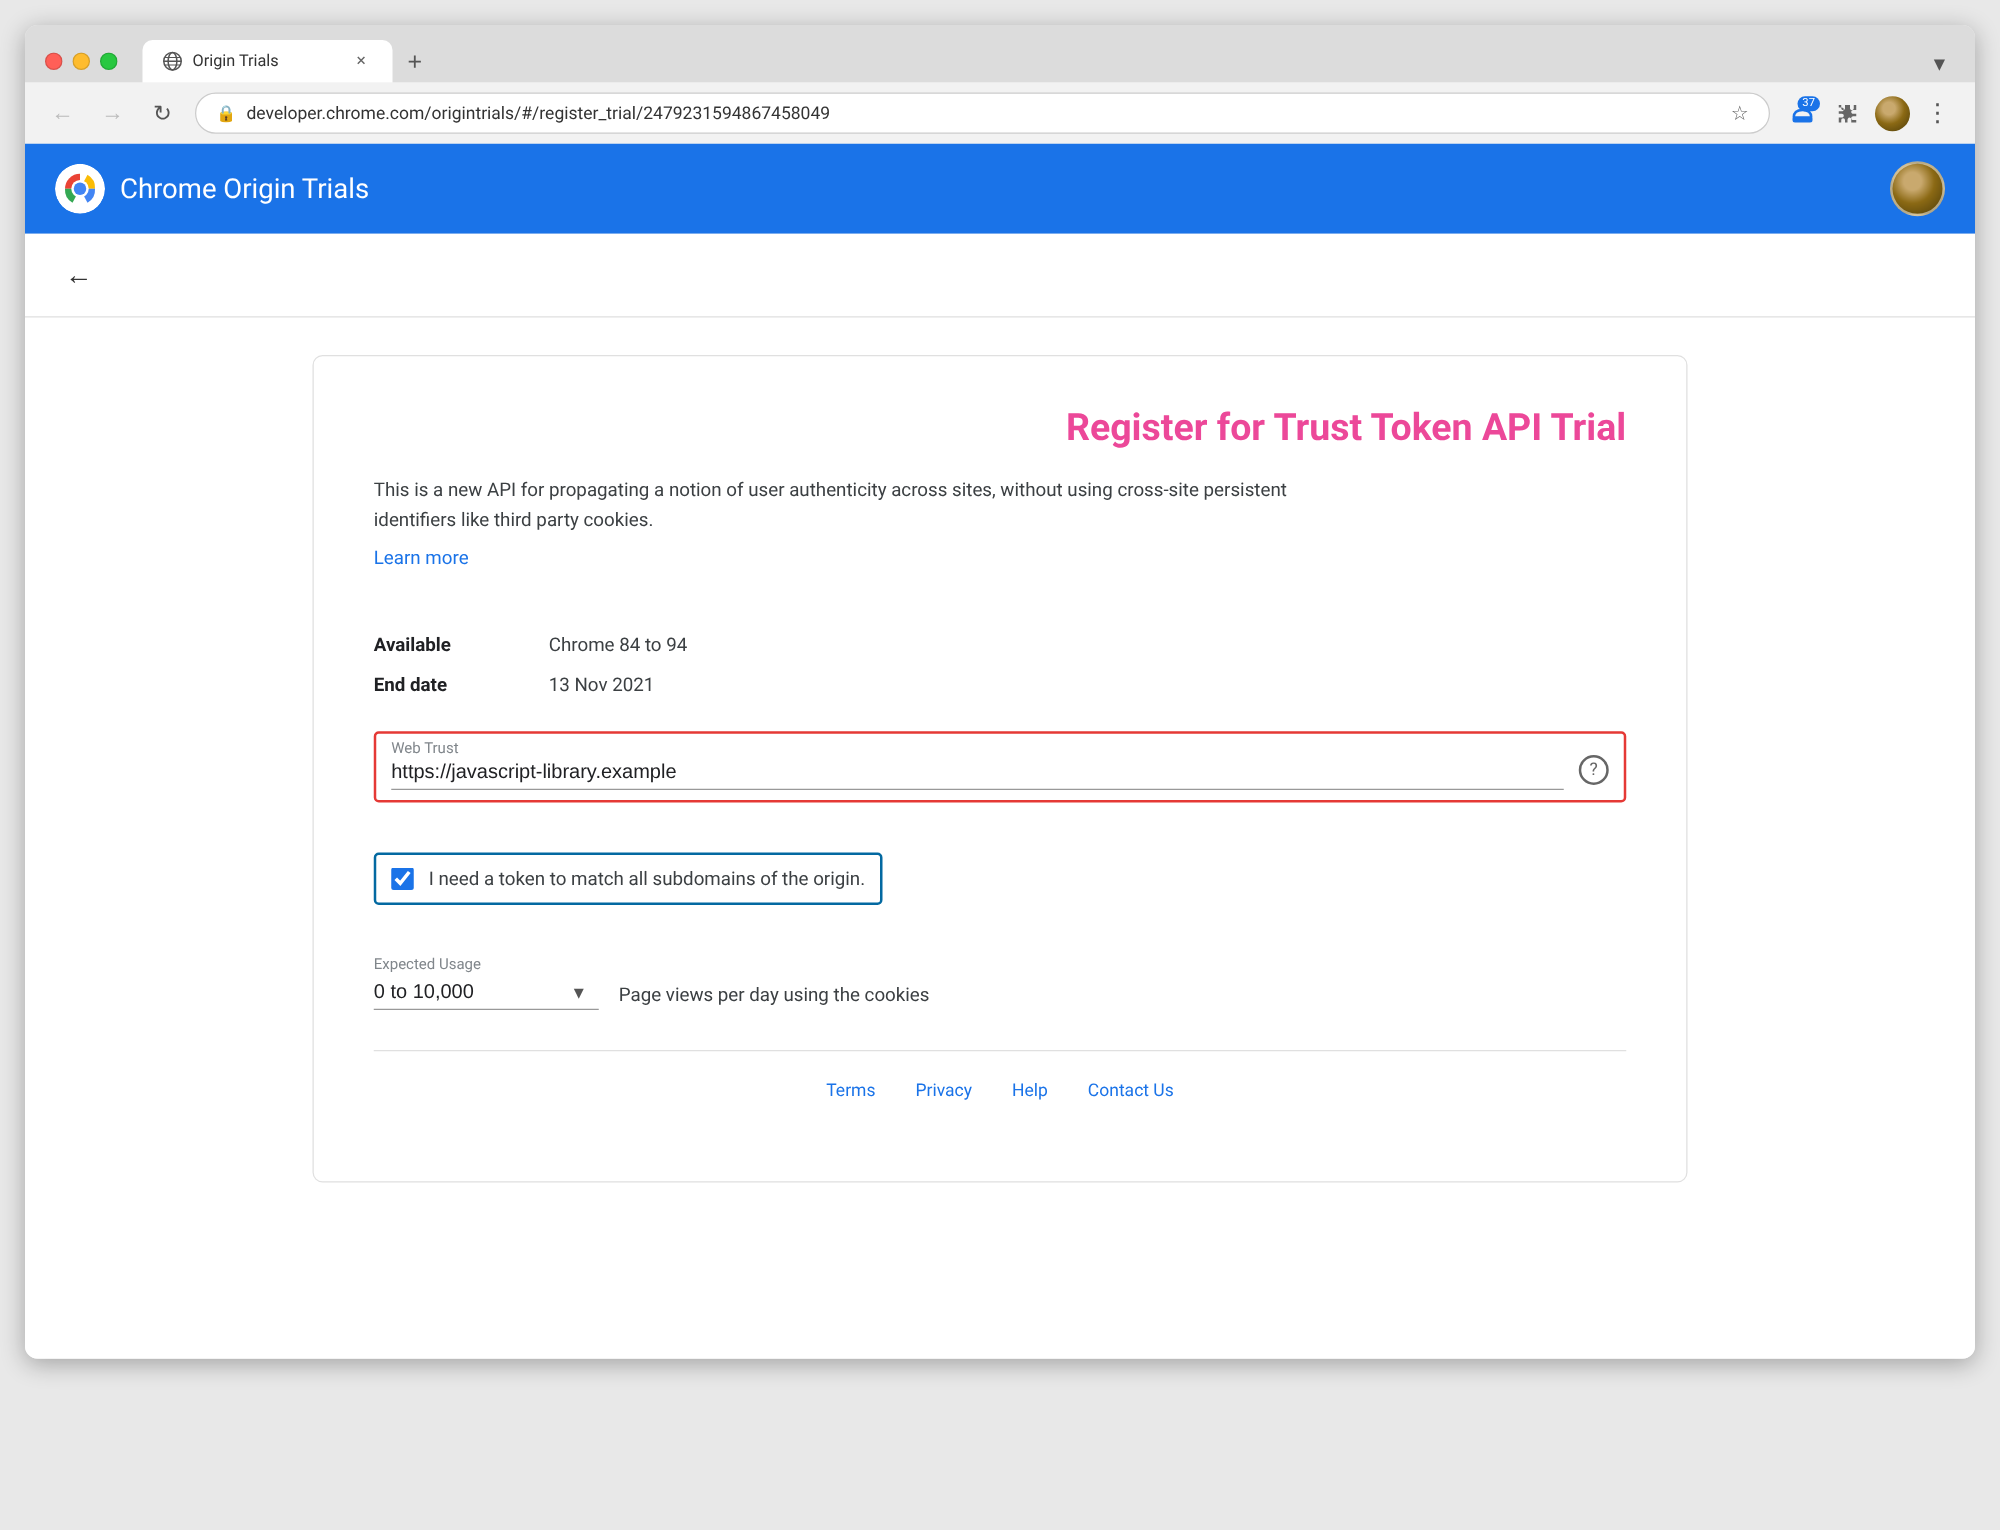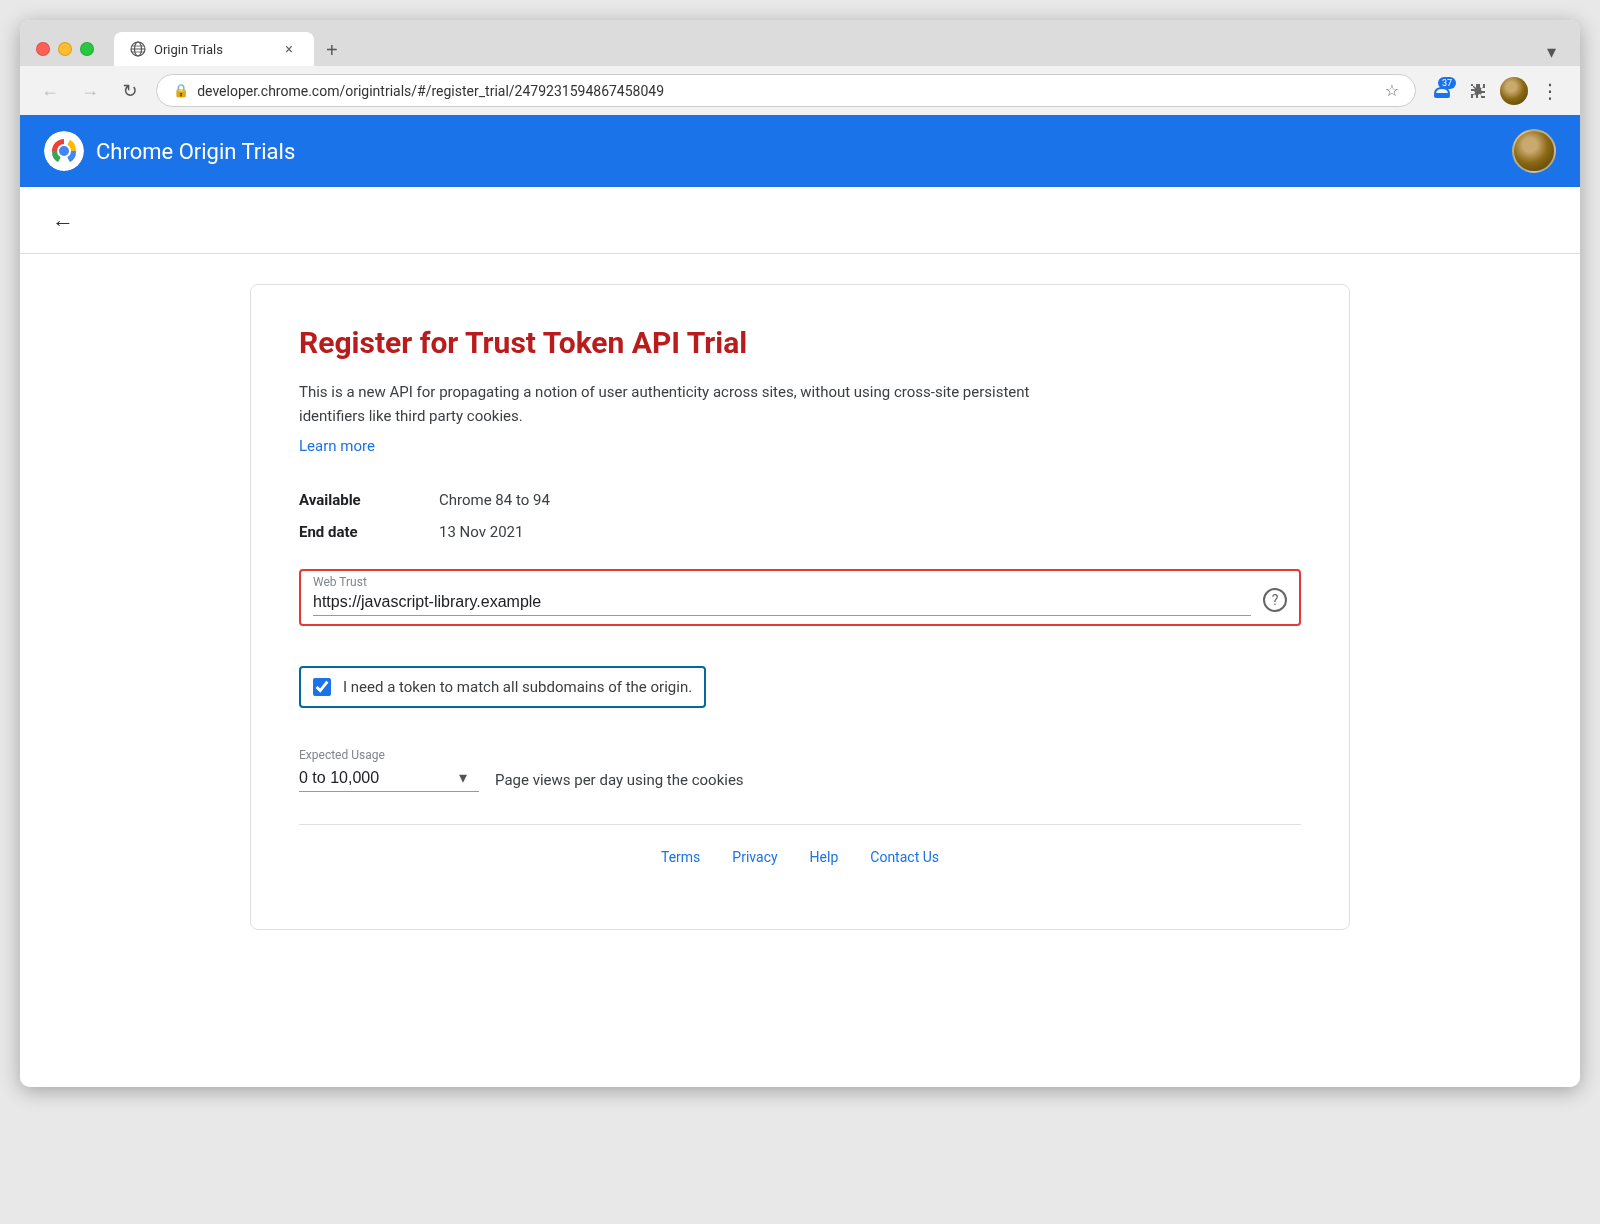--- a/index.html
+++ b/index.html
@@ -272,43 +272,44 @@
       max-width: 1100px;
       background: #fff;
       border: 1px solid #e0e0e0;
       border-radius: 8px;
       padding: 40px 48px 40px;
     }
 
     .page-heading {
       font-size: 30px;
       font-weight: 700;
-      color: #b91c1c;
+      color: #ec4899;
       margin-bottom: 20px;
+      text-align: right;
     }
 
     .description {
       font-size: 15px;
       color: #3c4043;
       line-height: 1.6;
       margin-bottom: 8px;
       max-width: 780px;
     }
 
     .learn-more {
       color: #1a73e8;
       text-decoration: none;
       font-size: 15px;
       cursor: pointer;
       margin-bottom: 28px;
       display: inline-block;
     }
 
     .info-table {
-      margin: 8px 0 28px;
+      margin: 24px 0 28px;
     }
 
     .info-row {
       display: flex;
       align-items: baseline;
       margin-bottom: 14px;
     }
 
     .info-label {
       font-weight: 700;

